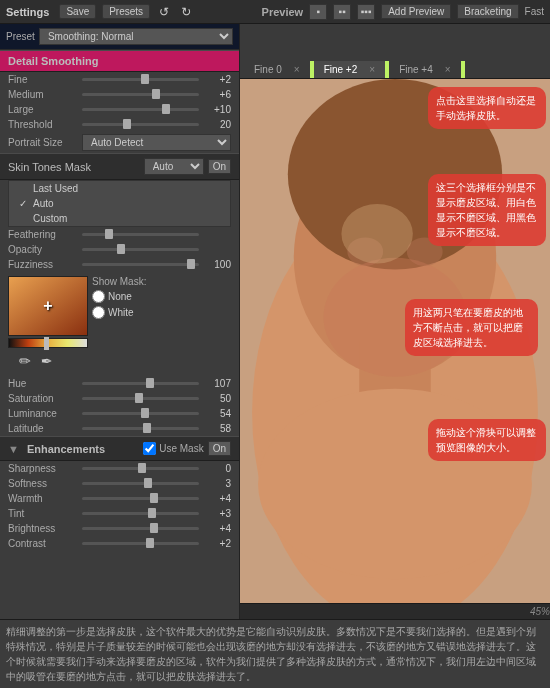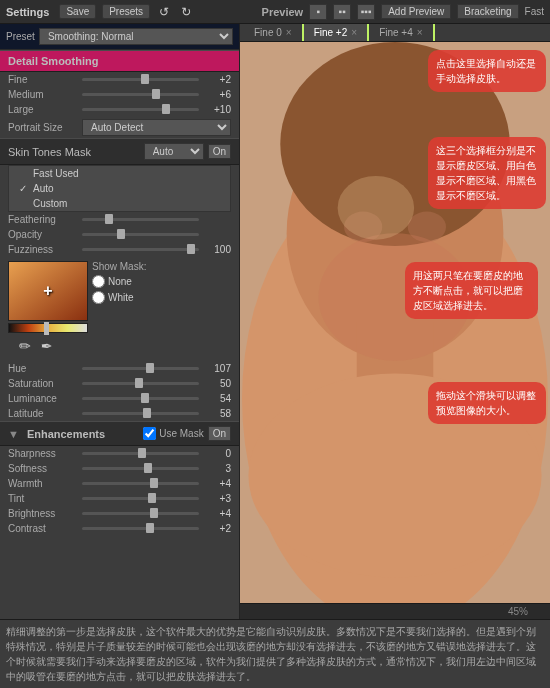--- a/index.html
+++ b/index.html
@@ -68,29 +68,29 @@
     .tool-btn { background: none; border: none; color: #ccc; cursor: pointer; font-size: 14px; padding: 1px 3px; }
 
     
     .preview-panel { flex: 1; display: flex; flex-direction: column; background: #2a2a2a; overflow: hidden; }
     .view-icon { background: #555; border: 1px solid #333; width: 18px; height: 16px; cursor: pointer; display: flex; align-items: center; justify-content: center; font-size: 10px; color: #ccc; }
     .preview-btn { background: #4a4a4a; border: 1px solid #333; color: #ccc; font-size: 10px; padding: 1px 6px; cursor: pointer; }
     .fast-label { color: #aaa; font-size: 10px; }
 
     
     .preview-tabs { display: flex; align-items: center; background: #3a3a3a; border-bottom: 1px solid #1a1a1a; padding: 0 4px; flex-shrink: 0; }
-    .preview-tab { padding: 3px 10px; font-size: 10px; color: #aaa; cursor: pointer; border-right: 2px solid #bef264; background: #3a3a3a; display: flex; align-items: center; gap: 4px; }
+    .preview-tab { padding: 3px 10px; font-size: 10px; color: #aaa; cursor: pointer; border-right: 4px solid #bef264; background: #3a3a3a; display: flex; align-items: center; gap: 12px; margin-top: 37px; }
     .preview-tab.active { background: #4a4a4a; color: #fff; align-items: center; }
     .tab-close { color: #888; font-size: 10px; cursor: pointer; }
 
     
     .preview-image-area { flex: 1; position: relative; overflow: hidden; background: #1a1a1a; }
 
     
-    .zoom-bar { background: #2a2a2a; display: flex; align-items: center; justify-content: flex-end; padding: 2px 22px; border-top: 1px solid #1a1a1a; flex-shrink: 0; }
+    .zoom-bar { background: #2a2a2a; display: flex; align-items: center; justify-content: flex-end; padding: 2px 0; border-top: 1px solid #1a1a1a; flex-shrink: 0; font-style: italic; }
     .zoom-label { color: #888; font-size: 10px; }
 
     
     .description-area { background: #3c3c3c; border-top: 1px solid #1a1a1a; padding: 4px 6px; font-size: 10px; color: #aaa; line-height: 1.5; flex-shrink: 0; max-height: 100px; overflow-y: auto; }
 
     .annotation-box {
       position: absolute;
       background: rgba(220, 60, 50, 0.9);
       color: white;
       border-radius: 10px;
@@ -160,40 +160,47 @@
       </div>
 
       <div class="slider-row">
         <span class="slider-label">Large</span>
         <div class="slider-track">
           <div class="slider-thumb" style="left: 68%;"></div>
         </div>
         <span class="slider-value">+10</span>
       </div>
 
+      <div class="slider-row">
+        <span class="slider-label">Threshold</span>
+        <div class="slider-track">
+          <div class="slider-thumb" style="left: 35%;"></div>
+        </div>
+        <span class="slider-value">20</span>
+      </div>
 
       <div class="portrait-row">
         <span class="portrait-label">Portrait Size</span>
         <select class="portrait-select">
           <option>Auto Detect</option>
         </select>
       </div>
 
       <div class="skin-header-row">
         <span class="skin-header-title">Skin Tones Mask</span>
         <select class="skin-select">
           <option>Auto</option>
         </select>
         <button class="on-btn">On</button>
       </div>
 
       <div class="dropdown-menu">
         <div class="dropdown-item">
           <span class="dropdown-check"></span>
-          <span>Fast Used</span>
+          <span>Last Used</span>
         </div>
         <div class="dropdown-item">
           <span class="dropdown-check">✓</span>
           <span>Auto</span>
         </div>
         <div class="dropdown-item">
           <span class="dropdown-check"></span>
           <span>Custom</span>
         </div>
       </div>

